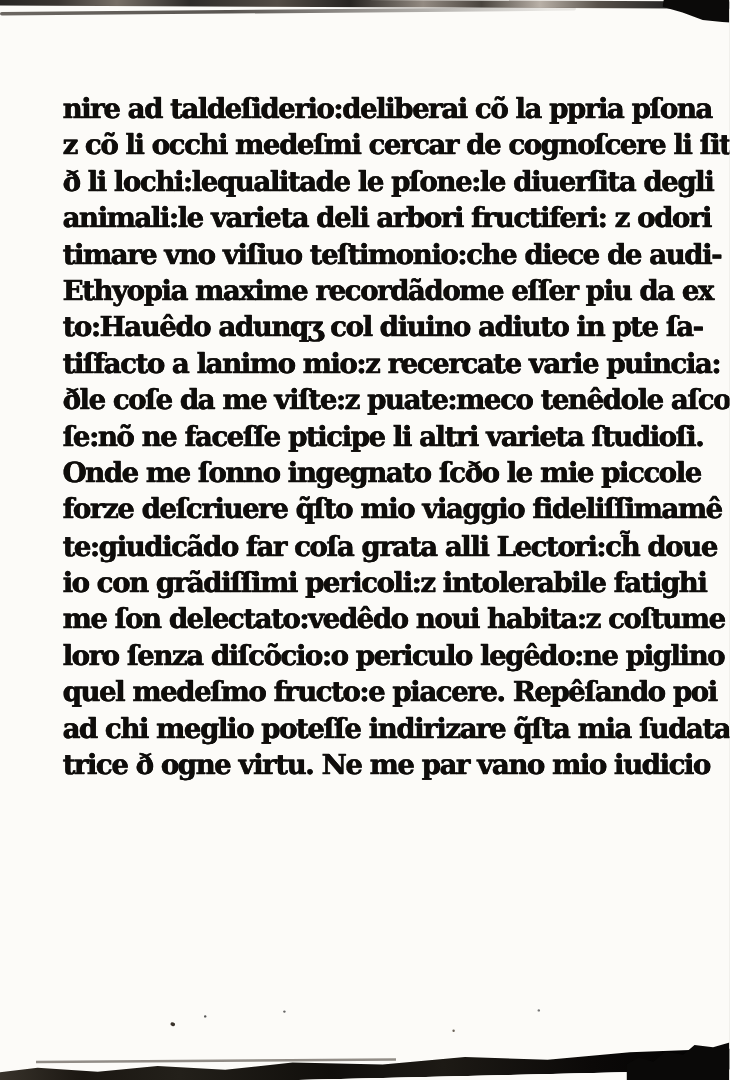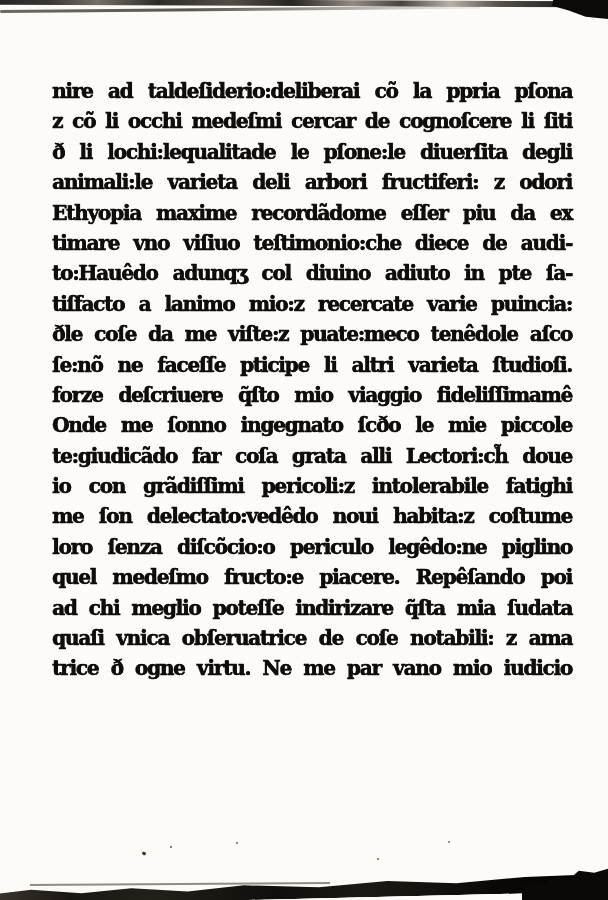--- a/index.html
+++ b/index.html
@@ -9,21 +9,21 @@
     margin:0 auto;
     background:#fcfbf8;
     overflow:hidden;
     font-family:"DejaVu Serif","Liberation Serif",serif;
   }
   
   .textblock{
     position:absolute;
     left:52px;top:76px;width:520px;
     color:#0f0d0b;
-    font-size:20px;
+    font-size:23px;
     font-weight:700;
     letter-spacing:-1.2px;
     -webkit-text-stroke:0.35px #0f0d0b;
     text-shadow:0.4px 0 0 currentColor;
   }
   .tline{
     height:30.4px;
     line-height:30.4px;
     white-space:nowrap;
     text-align:justify;
@@ -87,31 +87,30 @@
   <div class="artifact speck speck-2"></div>
   <div class="artifact speck speck-3"></div>
   <div class="artifact speck speck-4"></div>
   <div class="artifact speck speck-5"></div>
 
   <div class="textblock">
     <div class="tline">nire ad taldeſiderio:deliberai cõ la ppria pſona</div>
     <div class="tline">z cõ li occhi medeſmi cercar de cognoſcere li ſiti</div>
     <div class="tline">ð li lochi:lequalitade le pſone:le diuerſita degli</div>
     <div class="tline">animali:le varieta deli arbori fructiferi: z odori</div>
+    <div class="tline">timare vno viſiuo teſtimonio:che diece de audi-</div>
     <div class="tline">Ethyopia maxime recordãdome eſſer piu da ex</div>
-    <div class="tline">timare vno viſiuo teſtimonio:che diece de audi-</div>
     <div class="tline">to:Hauêdo adunqʒ col diuino adiuto in pte ſa-</div>
     <div class="tline">tiſfacto a lanimo mio:z recercate varie puincia:</div>
     <div class="tline">ðle coſe da me viſte:z puate:meco tenêdole aſco</div>
     <div class="tline">ſe:nõ ne faceſſe pticipe li altri varieta ſtudioſi.</div>
+    <div class="tline">Onde me ſonno ingegnato ſcðo le mie piccole</div>
     <div class="tline">forze deſcriuere q̃ſto mio viaggio fideliſſimamê</div>
-    <div class="tline">Onde me ſonno ingegnato ſcðo le mie piccole</div>
     <div class="tline">te:giudicãdo far coſa grata alli Lectori:ch̃ doue</div>
     <div class="tline">io con grãdiſſimi pericoli:z intolerabile fatighi</div>
     <div class="tline">me ſon delectato:vedêdo noui habita:z coſtume</div>
     <div class="tline">loro ſenza diſcõcio:o periculo legêdo:ne piglino</div>
     <div class="tline">quel medeſmo fructo:e piacere. Repêſando poi</div>
     <div class="tline">ad chi meglio poteſſe indirizare q̃ſta mia ſudata</div>
-    <div class="tline">quaſi vnica obſeruatrice de coſe notabili: z ama</div>
     <div class="tline">trice ð ogne virtu. Ne me par vano mio iudicio</div>
   </div>
 
 </div>
 
 </body></html>

